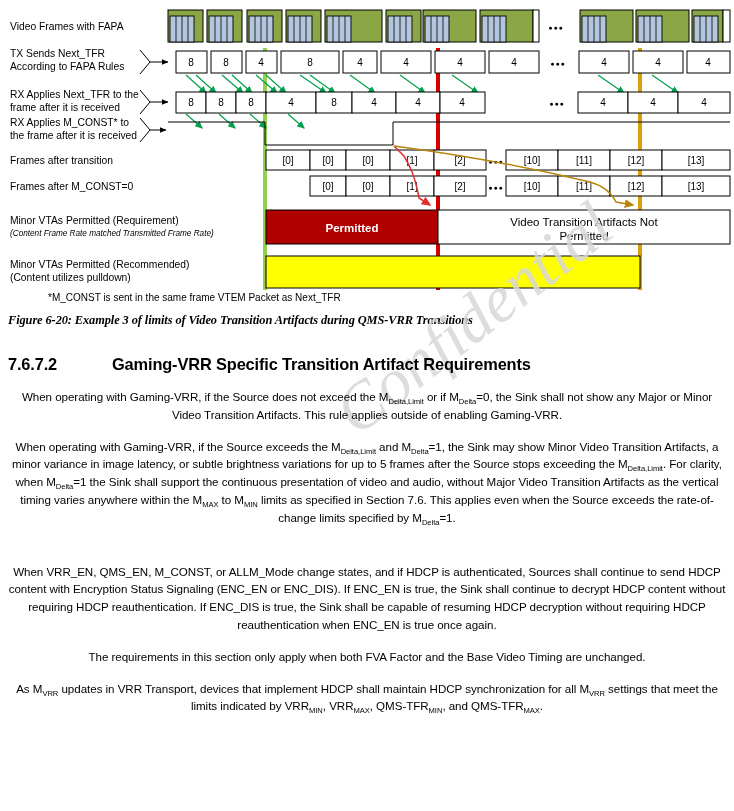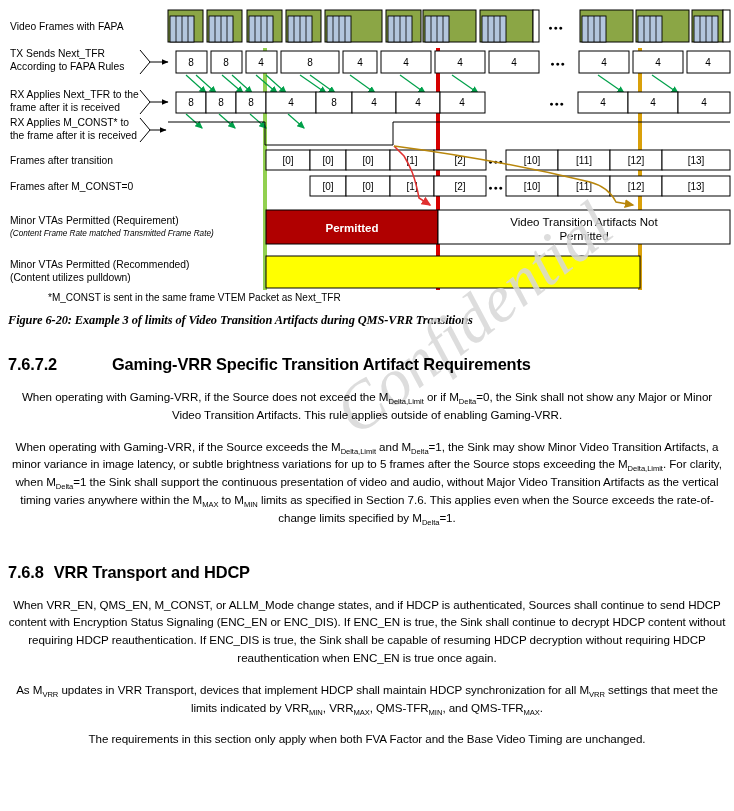--- a/index.html
+++ b/index.html
@@ -425,23 +425,20 @@
   <h2 class="heading">
     <span class="num">7.6.7.2</span><span>Gaming-VRR Specific Transition Artifact Requirements</span>
   </h2>
 
   <p class="para"><span>When operating with Gaming-VRR, if the Source does not exceed the M</span><sub>Delta,Limit</sub><span> or if M</span><sub>Delta</sub><span>=0, the Sink shall not show any Major or Minor Video Transition Artifacts. This rule applies outside of enabling Gaming-VRR.</span></p>
 
   <p class="para"><span>When operating with Gaming-VRR, if the Source exceeds the M</span><sub>Delta,Limit</sub><span> and M</span><sub>Delta</sub><span>=1, the Sink may show Minor Video Transition Artifacts, a minor variance in image latency, or subtle brightness variations for up to 5 frames after the Source stops exceeding the M</span><sub>Delta,Limit</sub><span>. For clarity, when M</span><sub>Delta</sub><span>=1 the Sink shall support the continuous presentation of video and audio, without Major Video Transition Artifacts as the vertical timing varies anywhere within the M</span><sub>MAX</sub><span> to M</span><sub>MIN</sub><span> limits as specified in Section 7.6. This applies even when the Source exceeds the rate-of-change limits specified by M</span><sub>Delta</sub><span>=1.</span></p>
 
   <div class="spacer-lg"></div>
 
-  <h2 class="heading2">
-    <span class="num">7.6.8</span><span>VRR Transport and HDCP</span>
-  </h2>
 
   <p class="para">When VRR_EN, QMS_EN, M_CONST, or ALLM_Mode change states, and if HDCP is authenticated, Sources shall continue to send HDCP content with Encryption Status Signaling (ENC_EN or ENC_DIS). If ENC_EN is true, the Sink shall continue to decrypt HDCP content without requiring HDCP reauthentication. If ENC_DIS is true, the Sink shall be capable of resuming HDCP decryption without requiring HDCP reauthentication when ENC_EN is true once again.</p>
 
+  <p class="para">The requirements in this section only apply when both FVA Factor and the Base Video Timing are unchanged.</p>
+
   <p class="para"><span>As M</span><sub>VRR</sub><span> updates in VRR Transport, devices that implement HDCP shall maintain HDCP synchronization for all M</span><sub>VRR</sub><span> settings that meet the limits indicated by VRR</span><sub>MIN</sub><span>, VRR</span><sub>MAX</sub><span>, QMS-TFR</span><sub>MIN</sub><span>, and QMS-TFR</span><sub>MAX</sub><span>.</span></p>
 
-  <p class="para">The requirements in this section only apply when both FVA Factor and the Base Video Timing are unchanged.</p>
-
 </div>
 
 </body></html>

